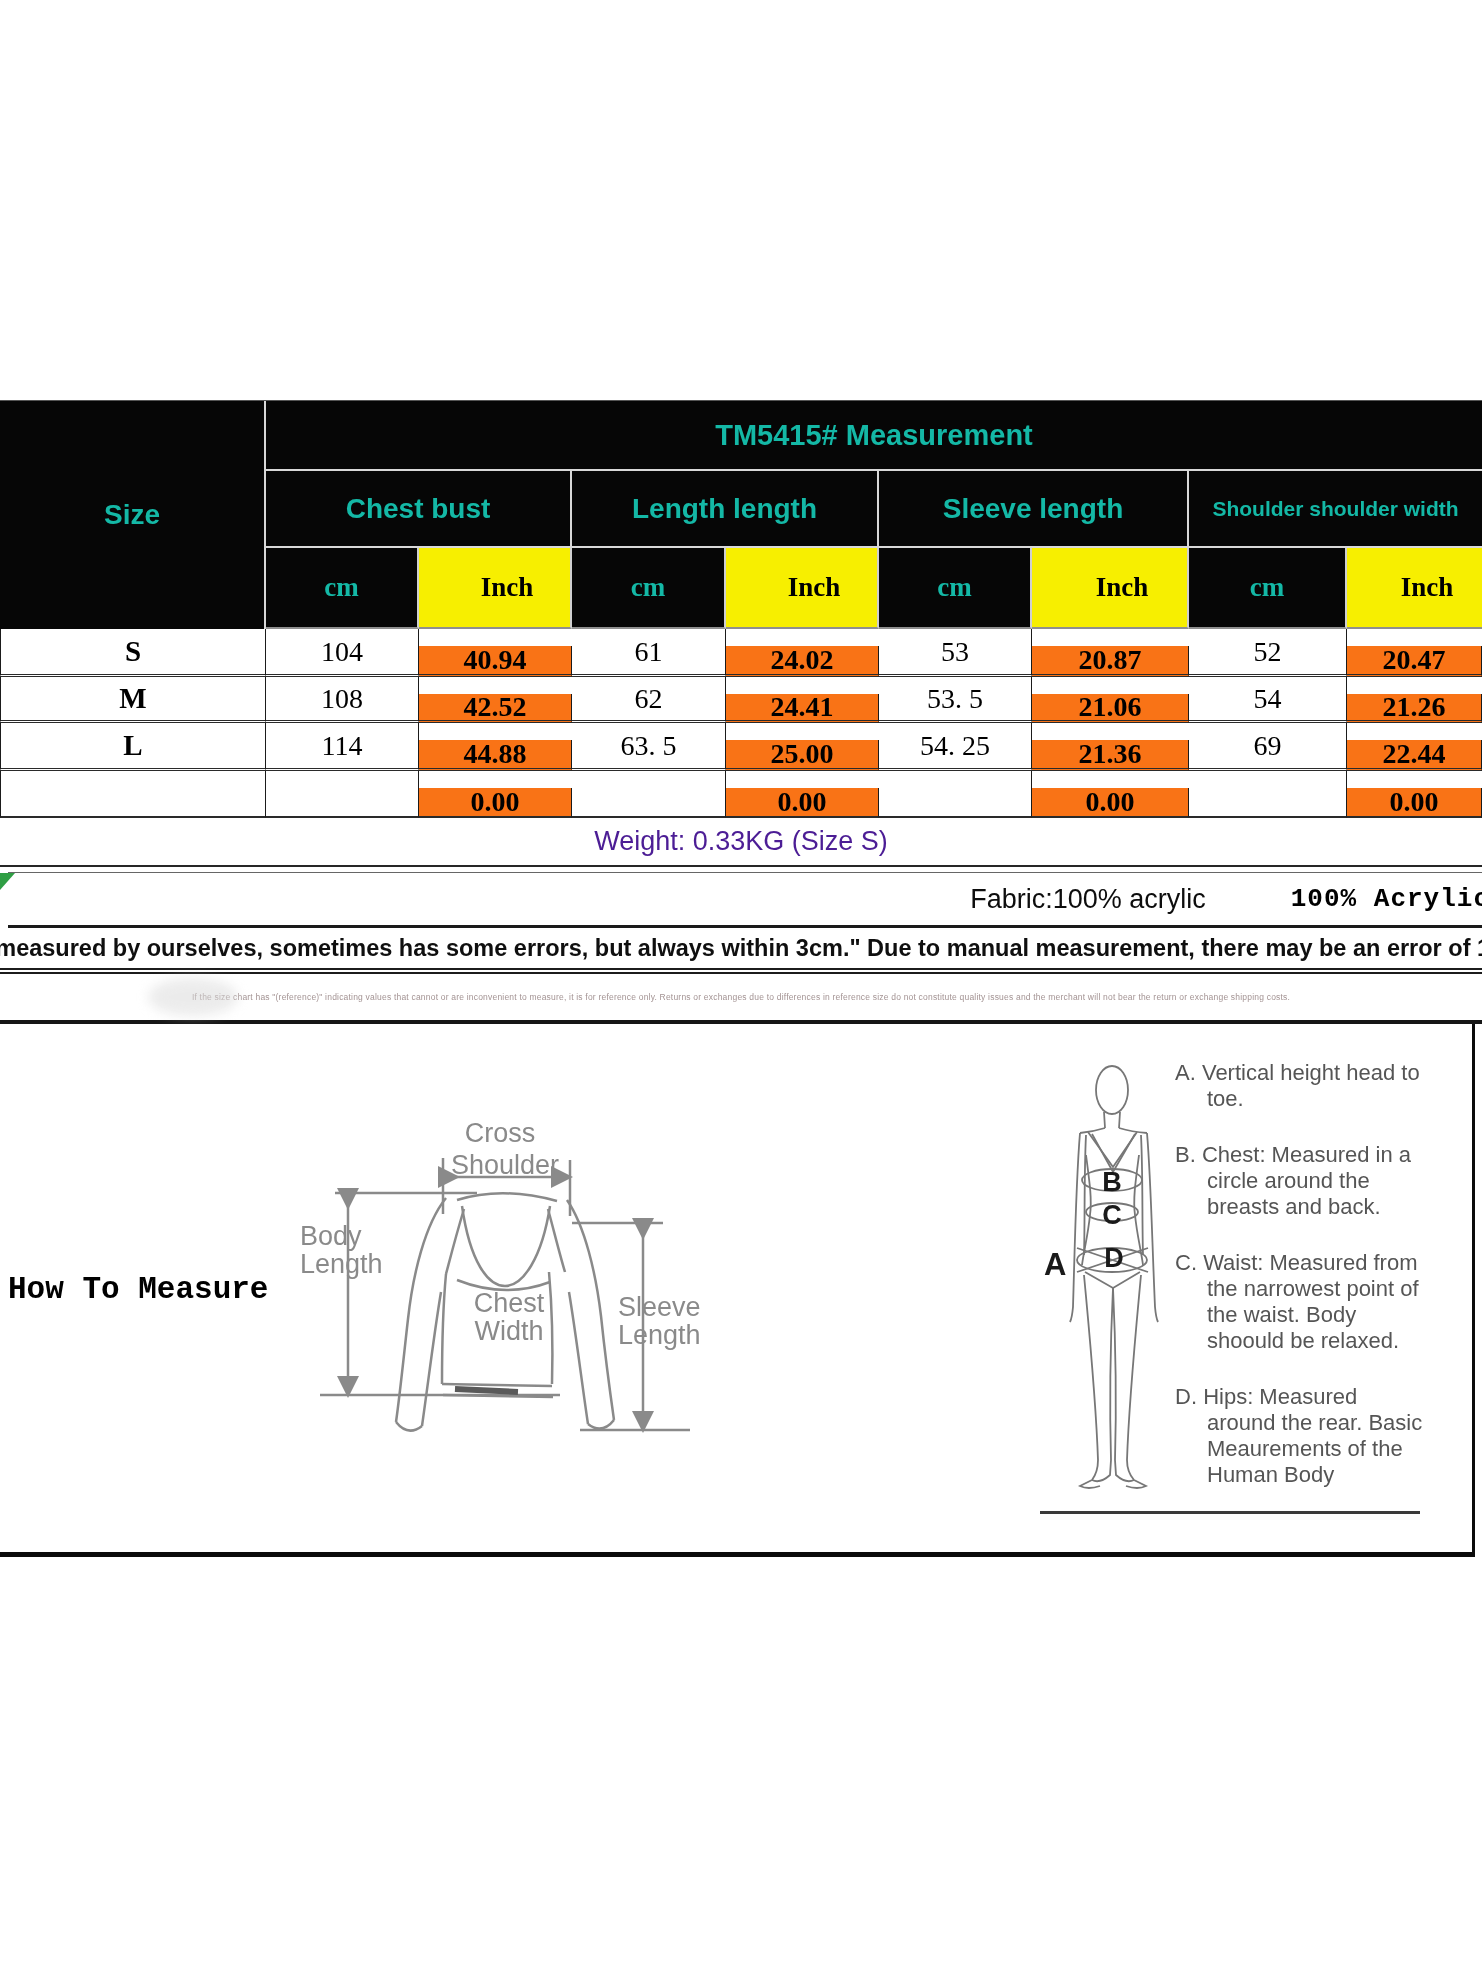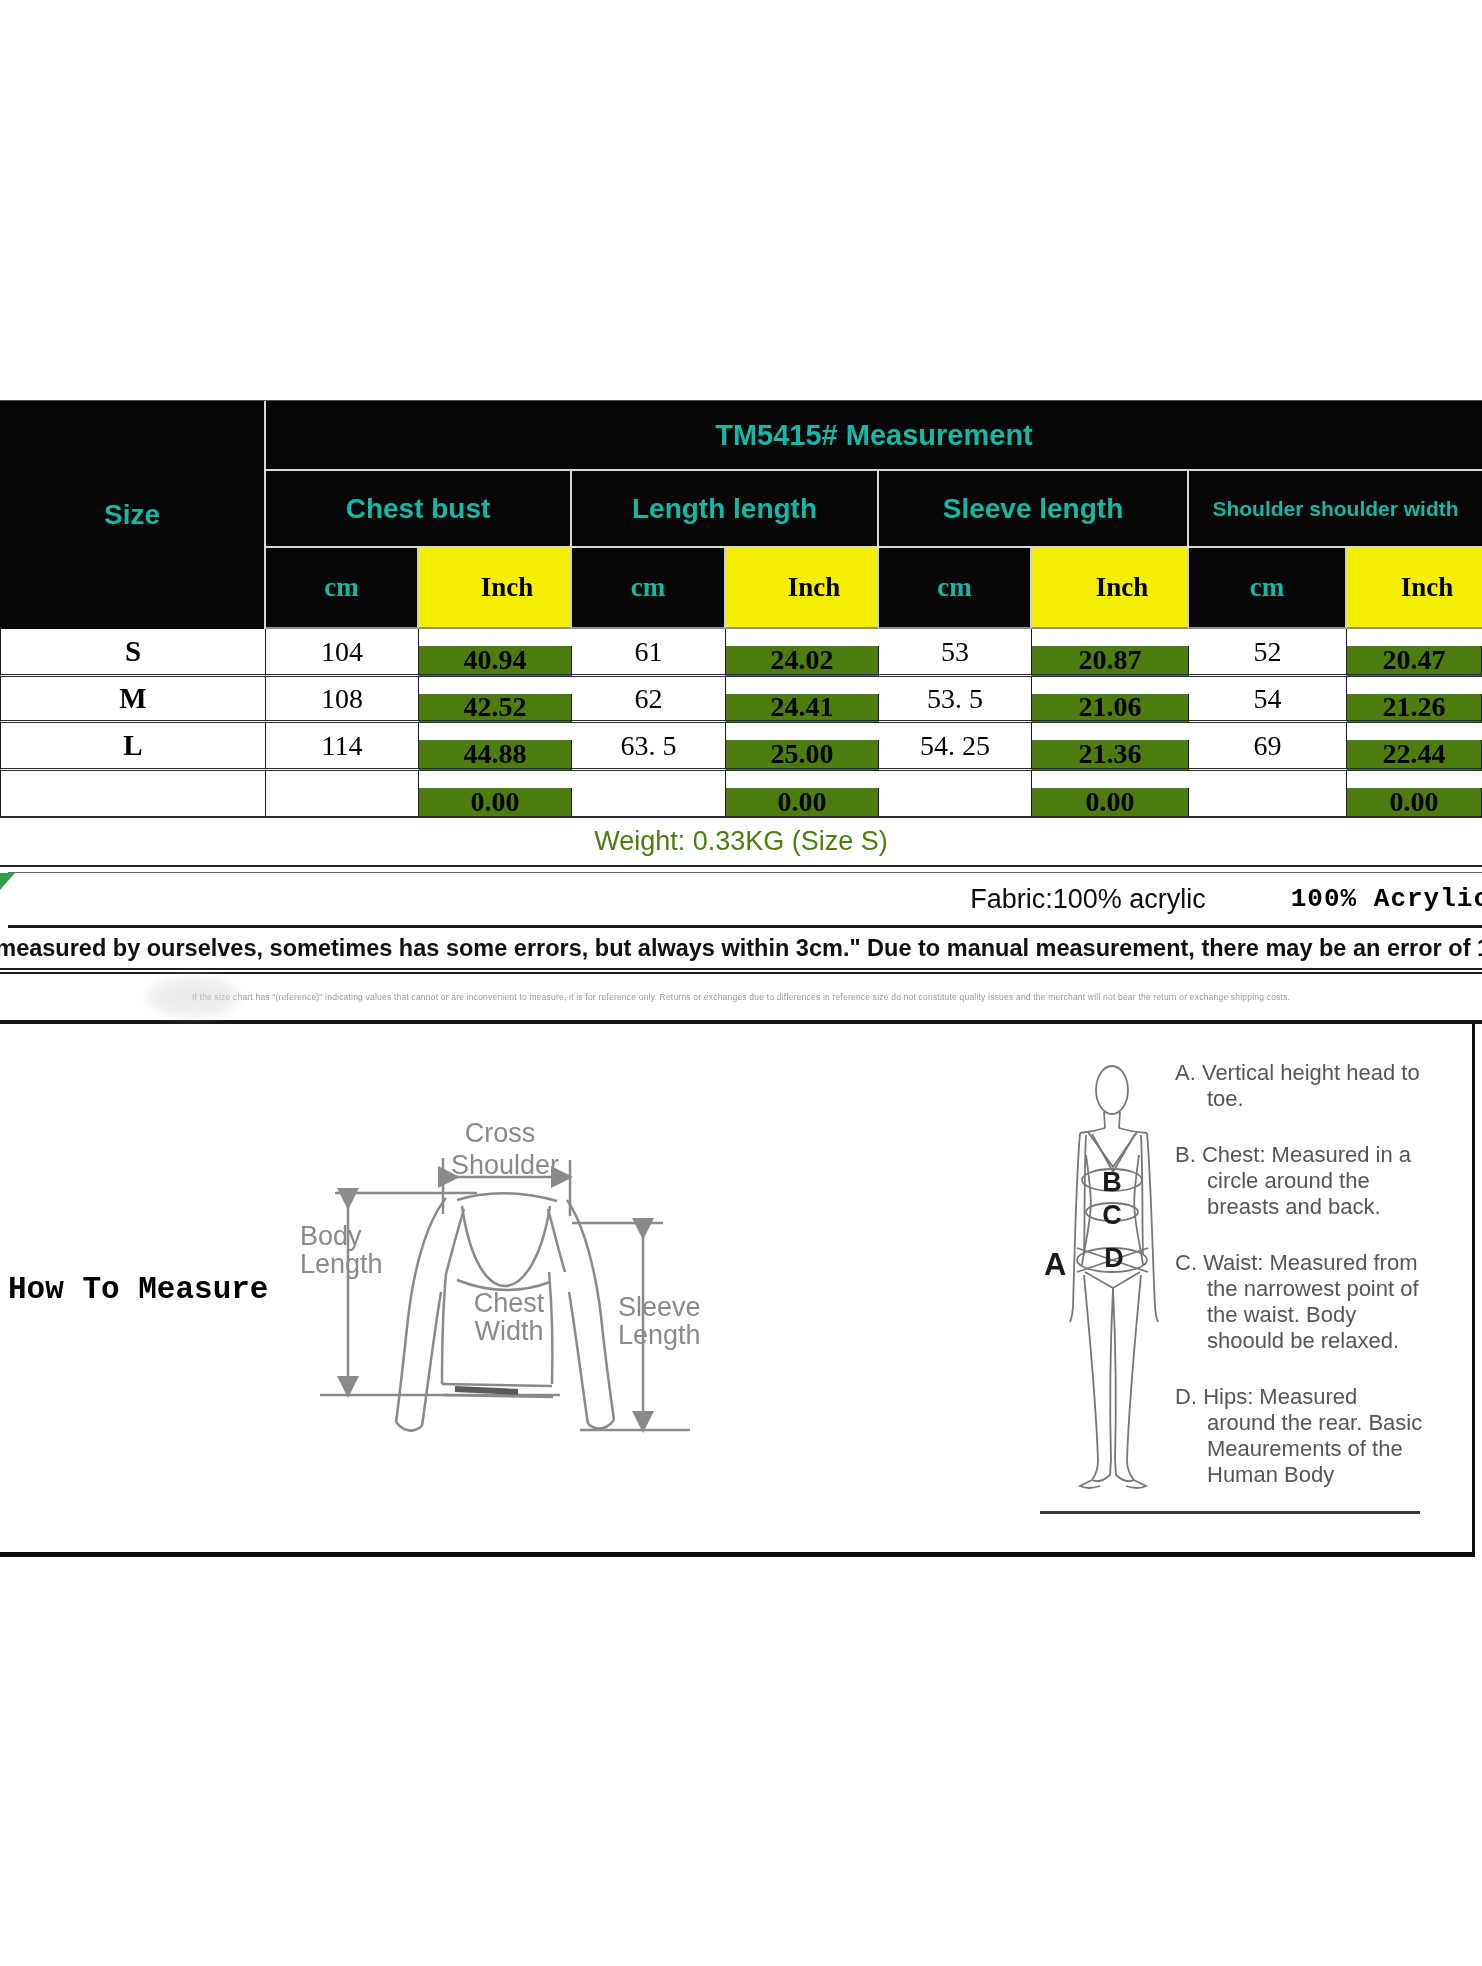--- a/index.html
+++ b/index.html
@@ -24,23 +24,23 @@
          font-weight: bold; font-size: 28px; text-align: center; }
   .grp.last { border-right: none; font-size: 21px; }
   .unit { grid-row: 3; font-family: "Liberation Serif", serif; font-weight: bold;
           font-size: 27px; border-right: 2px solid #cfcfcf; border-bottom: 2px solid #8f8f8f; }
   .unit.last { border-right: none; }
   .yel { background: #f7ef00; color: #000; padding-left: 25px; }
   .dval { background: #fff; color: #000; font-family: "Liberation Serif", serif;
           font-size: 28px; border-right: 1px solid #1b1b1b; border-bottom: 3px double #2a2a2a; }
   .dval.first { border-left: 1px solid #1b1b1b; font-weight: bold; font-size: 29px; }
   .dval.last { border-right: 1px solid #1b1b1b; }
-  .dval.y { background: #4d7c0f; font-weight: bold; margin-top: 17px; }
+  .dval.y { background: #f97316; font-weight: bold; margin-top: 17px; }
   .dval.zr { border-bottom: 2px solid #2a2a2a; }
-  .weight-cell { grid-column: 1 / 10; grid-row: 8; background: #fff; color: #4d7c0f;
+  .weight-cell { grid-column: 1 / 10; grid-row: 8; background: #fff; color: #4c1d95;
                  font-size: 27px; border-bottom: 2px solid #262626; }
 
   
   .fabric-band { position: absolute; top: 872px; left: 8px; width: 1482px; height: 56px;
                  border-top: 1px solid #666; border-bottom: 3px solid #1a1a1a;
                  display: flex; align-items: center; justify-content: flex-end; gap: 85px; background: #fff; }
   .fabric-label { font-size: 27px; color: #0d0d0d; }
   .fabric-value { font-family: "Liberation Mono", monospace; font-weight: bold;
                   font-size: 26px; color: #000; letter-spacing: 1px; }
   .green-tri { position: absolute; top: 873px; left: 0; width: 0; height: 0;

